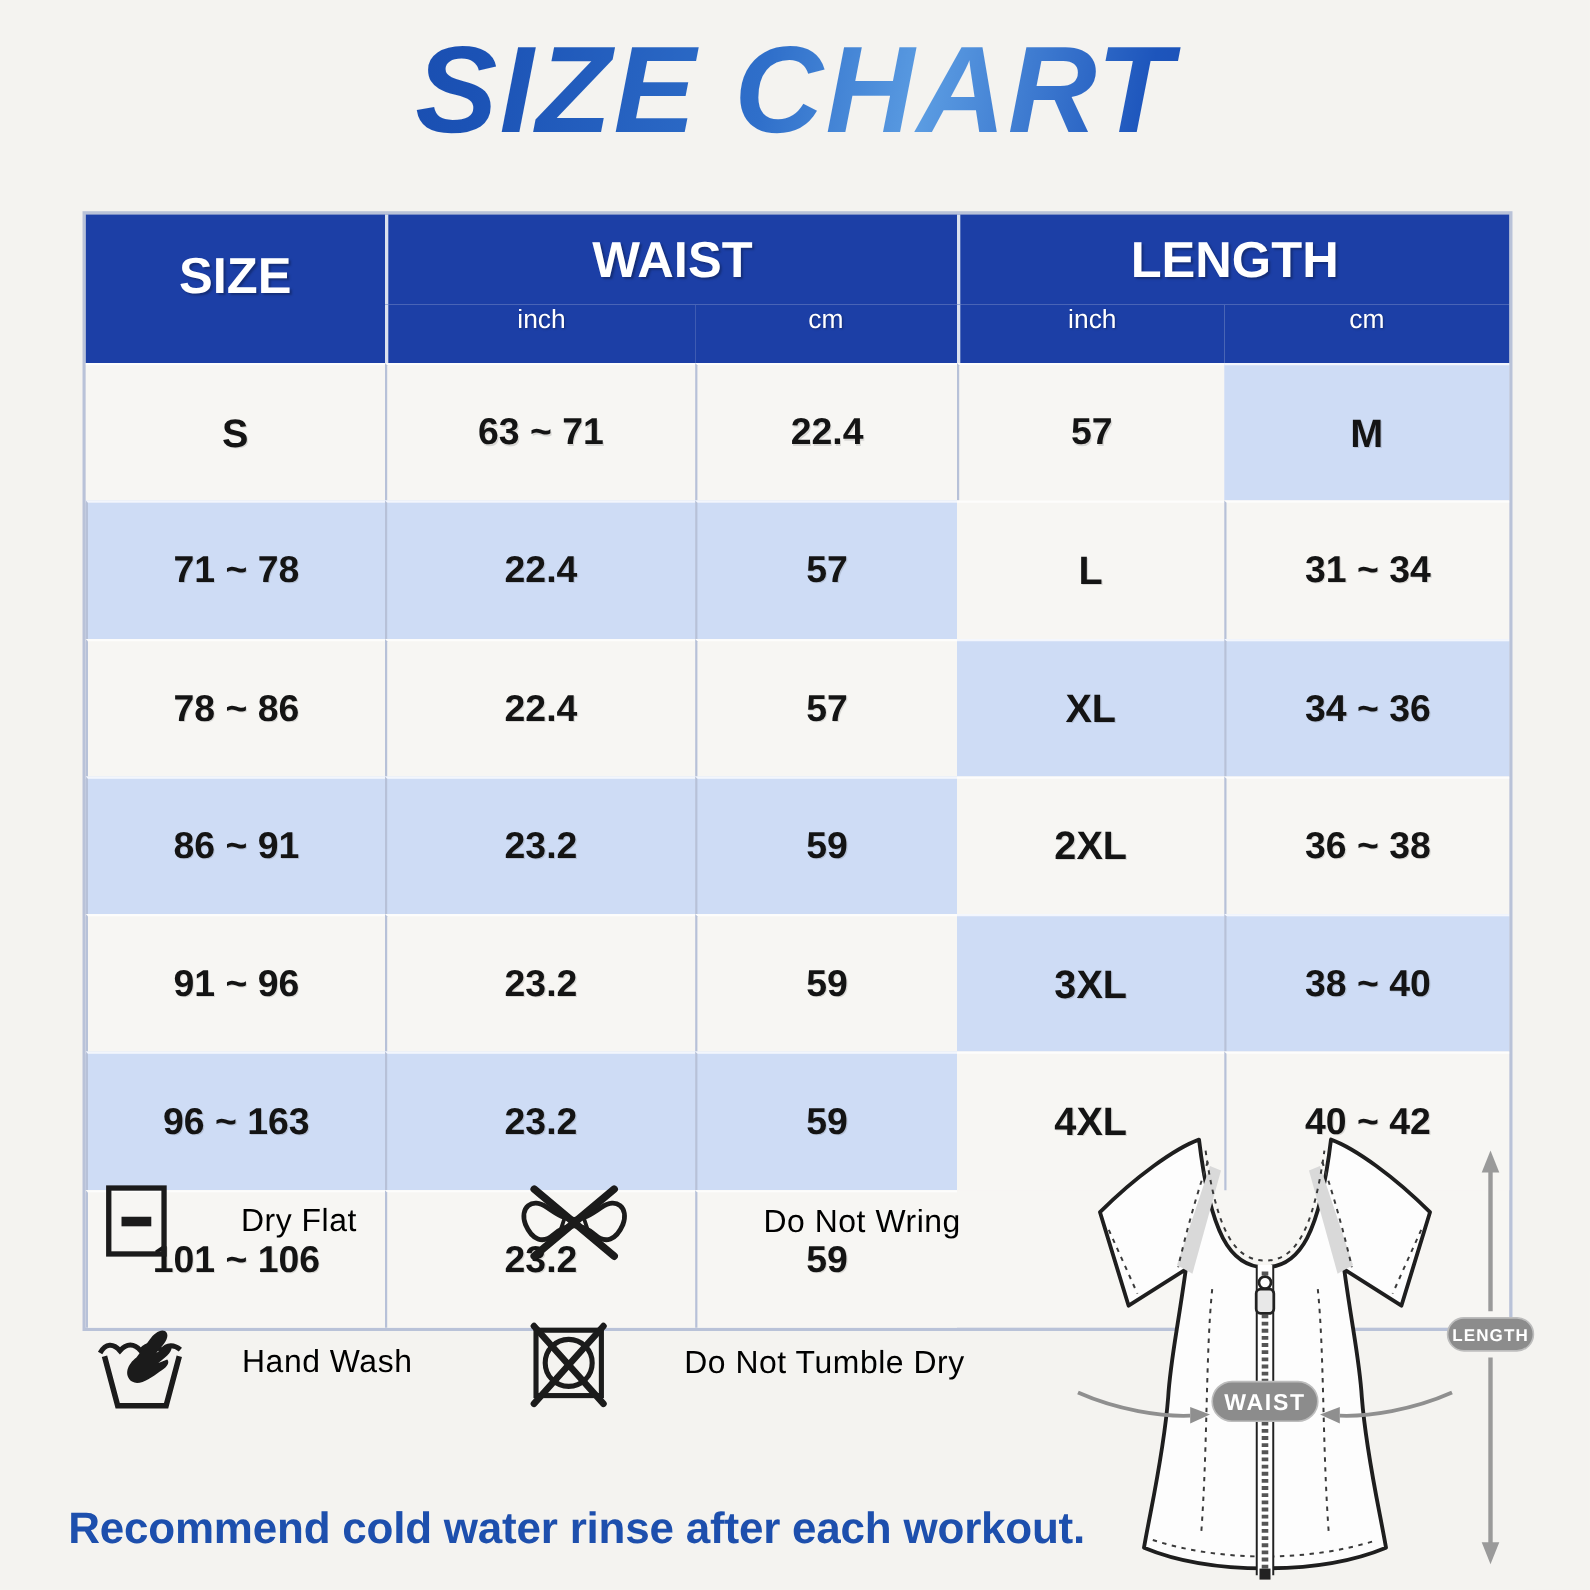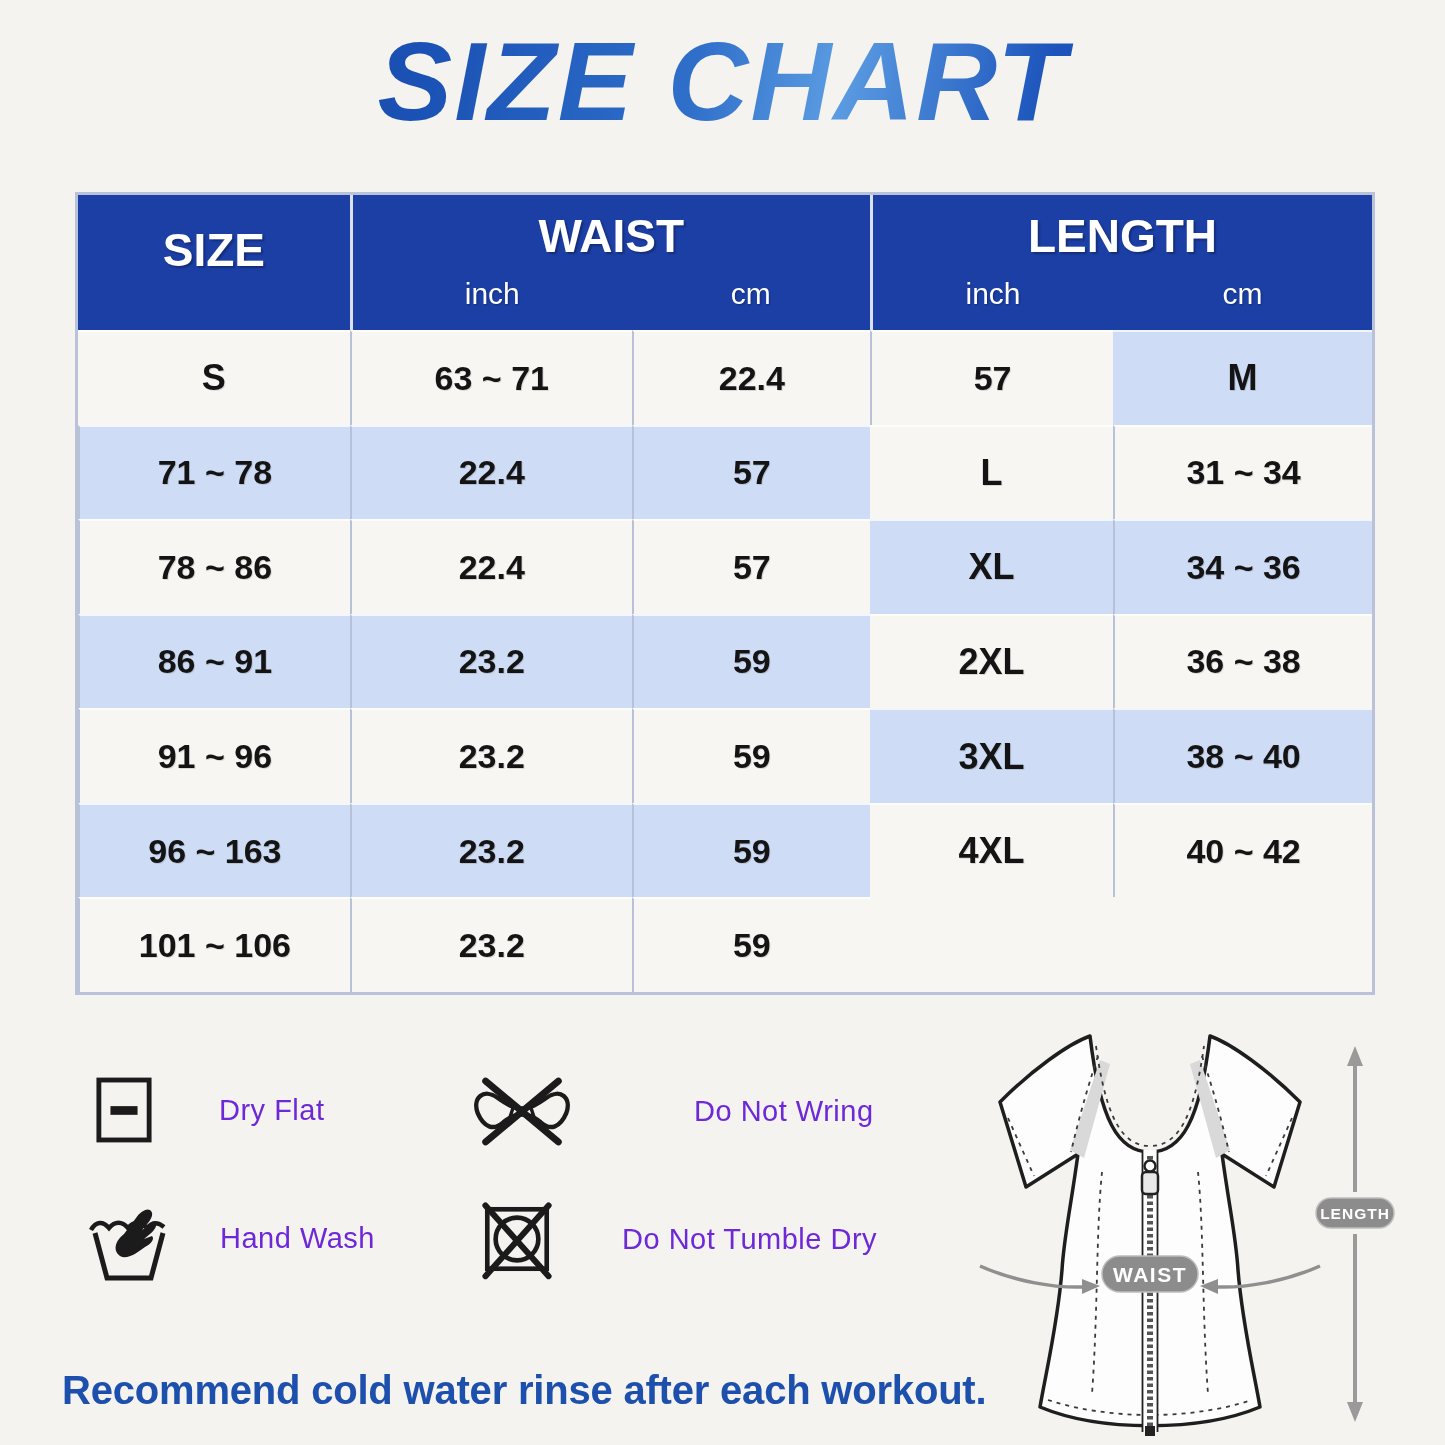--- a/index.html
+++ b/index.html
@@ -9,47 +9,47 @@
   
   .title{position:absolute;top:16px;left:0;width:100%;text-align:center;
     font-style:italic;font-weight:900;font-size:112px;letter-spacing:2px;line-height:1.18;
     color:#1b52b5;}
   @supports ((-webkit-background-clip:text) or (background-clip:text)){
     .title{background:linear-gradient(100deg,#173f9e 5%,#1b52b5 30%,#2f6fca 48%,#5b9ce2 58%,#1d55bc 72%,#14409f 95%);
       -webkit-background-clip:text;background-clip:text;color:transparent;}
   }
 
   
-  .size-table{position:absolute;left:75px;top:192px;width:1300px;height:803px;
+  .size-table{position:absolute;left:75px;top:192px;width:1300px;height:1018px;
     display:grid;grid-template-columns:21% 21.8% 18.4% 18.8% 20%;
     grid-template-rows:82px 53px repeat(7,1fr);
     border:3px solid #b9c2d8;box-sizing:border-box;background:#f7f6f3;}
   .hcell{background:#1c3fa6;color:#fff;display:flex;justify-content:center;align-items:center;
     text-shadow:2px 2px 2px rgba(0,0,0,.28);}
   .h-size{grid-area:1/1/3/2;font-size:46px;font-weight:700;padding-bottom:26px;}
   .h-waist{grid-area:1/2/2/4;font-size:46px;font-weight:700;border-left:3px solid #dbe1ee;}
   .h-length{grid-area:1/4/2/6;font-size:46px;font-weight:700;border-left:3px solid #dbe1ee;}
-  .ucell{background:#1c3fa6;color:#fff;font-size:30px;font-weight:400;
+  .ucell{background:#1c3fa6;color:#fff;font-size:24px;font-weight:400;
     display:flex;justify-content:center;align-items:flex-start;text-shadow:1px 1px 2px rgba(0,0,0,.3);}
   .u-w-inch{grid-area:2/2/3/3;border-left:3px solid #dbe1ee;}
   .u-w-cm{grid-area:2/3/3/4;}
   .u-l-inch{grid-area:2/4/3/5;border-left:3px solid #dbe1ee;}
   .u-l-cm{grid-area:2/5/3/6;}
   .cell{display:flex;align-items:center;justify-content:center;
     font-size:34px;font-weight:700;color:#141414;border-top:2px solid rgba(255,255,255,.75);
     text-shadow:1px 1px 0 rgba(0,0,0,.12);}
   .cell.c0{font-size:36px;}
   .cell.bl{border-left:2px solid #b7c1d8;}
   .cell.r0{background:#f7f6f3;}
   .cell.r1{background:#cedcf5;}
 
   
   .care-item{position:absolute;display:flex;align-items:center;}
   .care-icon{display:flex;align-items:center;justify-content:center;}
-  .care-label{font-size:29px;color:#6d28d9;font-weight:400;letter-spacing:.5px;white-space:nowrap;}
+  .care-label{font-size:29px;color:#000000;font-weight:400;letter-spacing:.5px;white-space:nowrap;}
   #care-dry-flat{left:95px;top:1076px;}
   #care-dry-flat .care-label{margin-left:66px;}
   #care-wring{left:468px;top:1072px;gap:43px;}
   #care-wring .care-label{margin-left:75px;}
   #care-handwash{left:88px;top:1192px;}
   #care-handwash .care-label{margin-left:52px;}
   #care-tumble{left:478px;top:1198px;}
   #care-tumble .care-label{margin-left:66px;}
 
   

